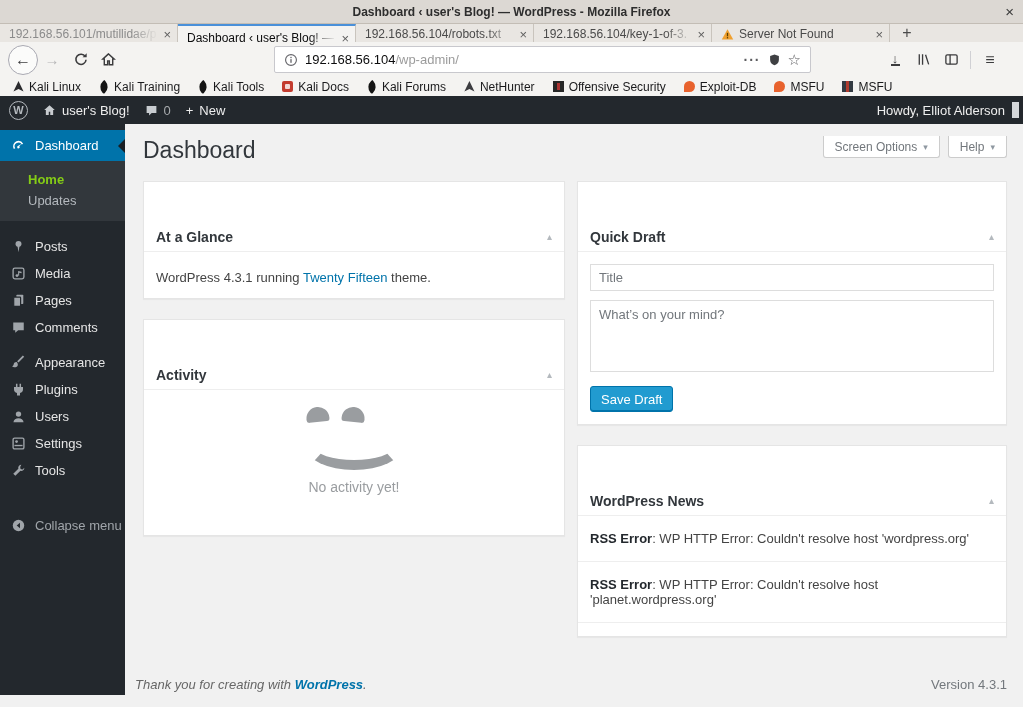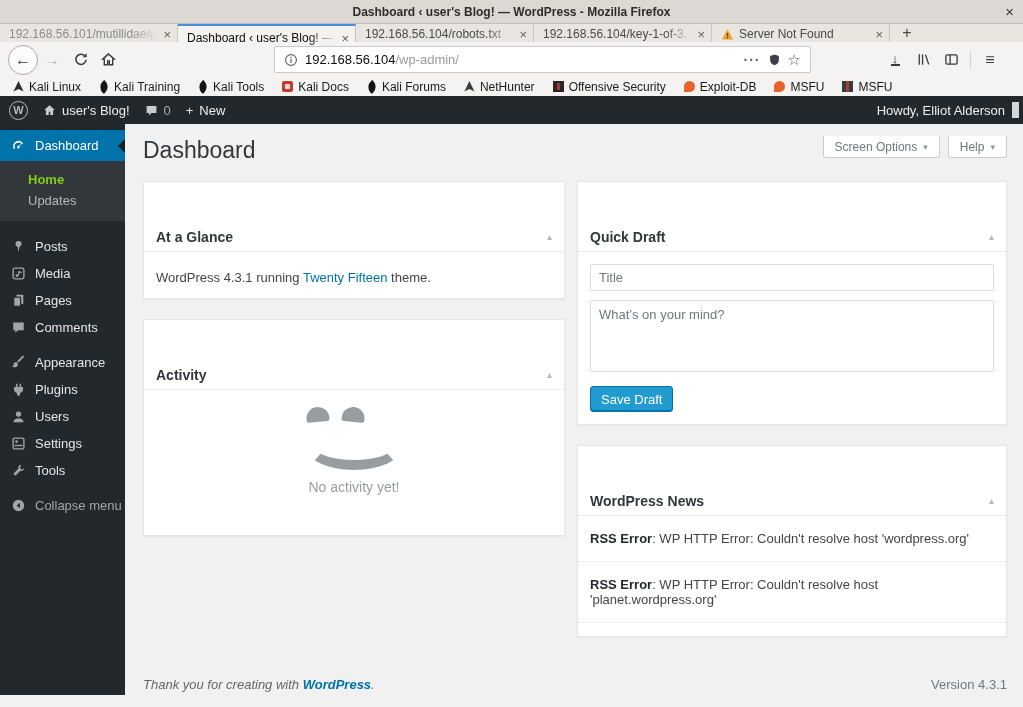--- a/index.html
+++ b/index.html
@@ -68,21 +68,21 @@
 .mi { height:27px; display:flex; align-items:center; gap:8px; padding-left:9px; color:#e5e5e5; cursor:pointer; }
 .mi .ic { width:18px; display:flex; justify-content:center; color:#a0a5aa; flex:none; }
 .mi-dashboard { height:31px; background:#0073aa; color:#fff; position:relative; }
 .mi-dashboard .ic { color:#fff; }
 .cur-arrow { position:absolute; right:0; top:50%; transform:translateY(-50%); width:0; height:0; border-top:7px solid transparent; border-bottom:7px solid transparent; border-right:7px solid #191e23; }
 .submenu { background:#32373c; padding:8px 0 10px; }
 .smi { height:21px; line-height:21px; padding-left:28px; color:#b4b9be; font-size:13px; cursor:pointer; }
 .smi-current { color:#84cc16; font-weight:bold; }
 .menu-gap { height:12px; }
 .menu-gap-sm { height:8px; }
-.mi-collapse { color:#a0a5aa; margin-top:0; }
+.mi-collapse { color:#a0a5aa; margin-top:20px; }
 .mi-collapse .ic { color:#a0a5aa; }
 
 .content { position:absolute; left:125px; top:0; right:0; bottom:0; padding:0 16px 0 18px; }
 .page-head { position:relative; height:54px; }
 .page-title { font-size:23px; font-weight:400; color:#32373c; padding-top:13px; }
 .screen-meta { position:absolute; top:12px; right:0; display:flex; gap:8px; }
 .meta-btn { background:#fff; border:1px solid #ccc; border-top:none; border-radius:0 0 3px 3px; height:22px; padding:0 11px; font-size:12px; color:#72777c; display:flex; align-items:center; gap:6px; cursor:pointer; }
 .meta-btn .dd { font-size:9px; color:#8f98a1; }
 
 .columns { display:flex; gap:12px; margin-top:3px; }
@@ -104,21 +104,21 @@
 .qd-body { padding:12px; }
 .qd-title-input { width:100%; height:27px; border:1px solid #ddd; padding:3px 8px; font-size:13px; font-family:inherit; color:#32373c; }
 .qd-textarea { width:100%; height:72px; border:1px solid #ddd; padding:6px 8px; font-size:13px; font-family:inherit; color:#32373c; margin-top:9px; resize:none; }
 .qd-title-input::placeholder, .qd-textarea::placeholder { color:#72777c; opacity:1; }
 .qd-save { margin-top:10px; height:26px; padding:0 10px; background:#219bd0; border:1px solid #0073aa; border-radius:3px; box-shadow:inset 0 -1px 0 #0073aa; color:#fff; font-size:13px; font-family:inherit; cursor:pointer; }
 
 .news-row { padding:15px 12px; border-bottom:1px solid #eee; font-size:13px; color:#444; }
 .news-row strong { color:#23282d; }
 .news-foot { height:13px; }
 
-.wp-footer { position:absolute; left:18px; right:16px; bottom:7px; display:flex; justify-content:space-between; font-size:13px; }
+.wp-footer { position:absolute; left:10px; right:16px; bottom:7px; display:flex; justify-content:space-between; font-size:13px; }
 .thanks { font-style:italic; color:#666; }
 .thanks a.wplink { font-weight:bold; font-style:italic; }
 .version { color:#72777c; }
 svg { display:block; }
 </style>
 </head>
 <body>
 
 <div class="screen">
 

